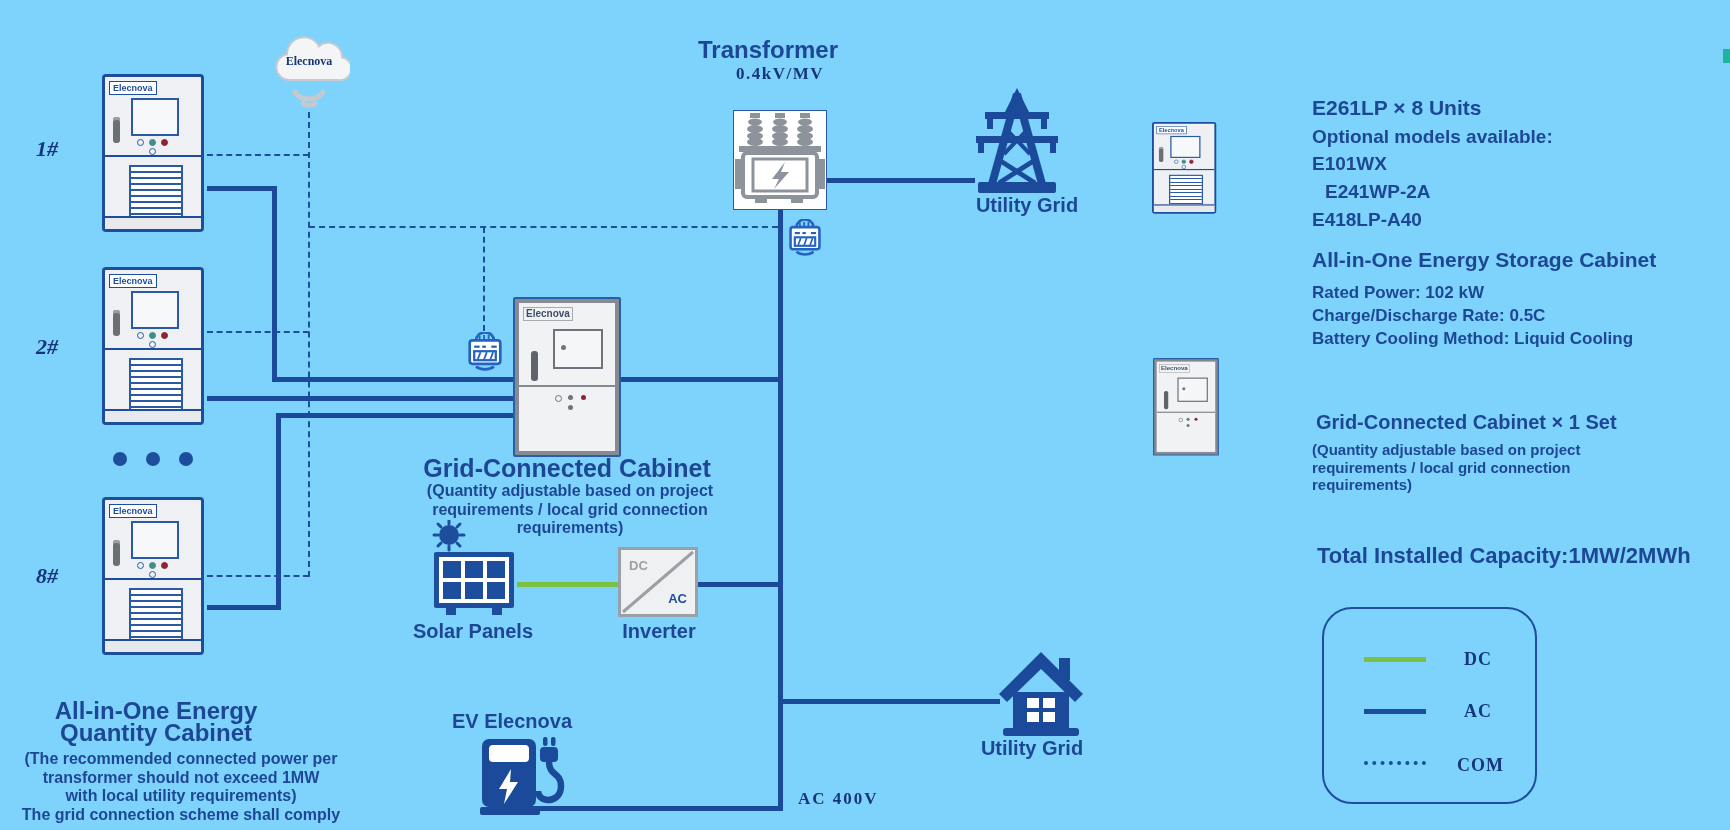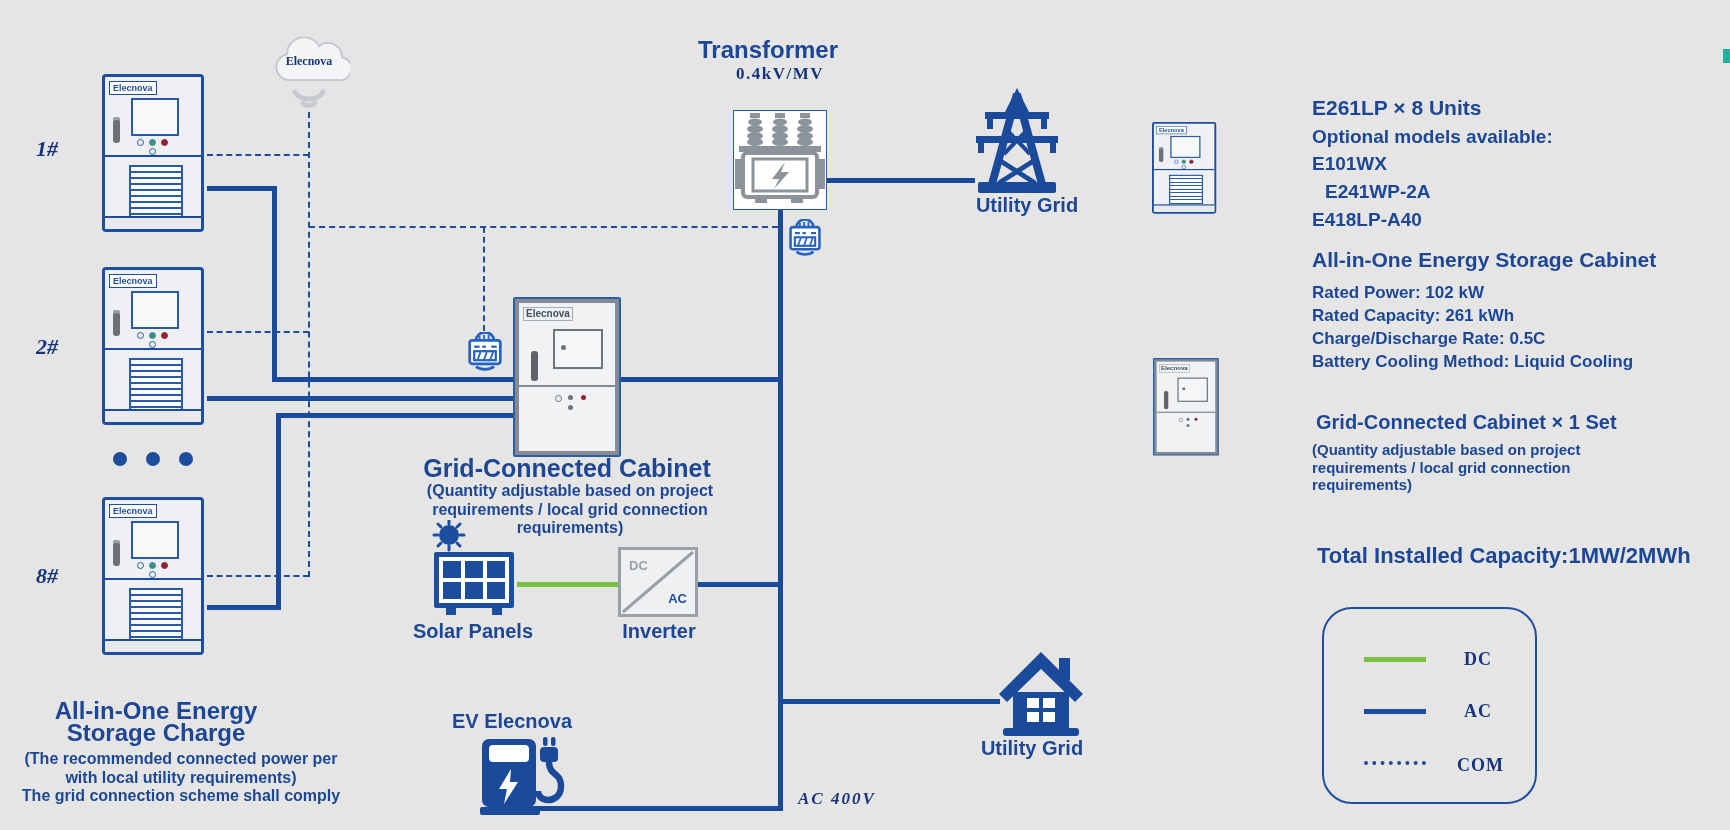--- a/index.html
+++ b/index.html
@@ -1,16 +1,16 @@
 <!DOCTYPE html>
 <html><head>
 <meta charset="utf-8">
 <style>
   html,body{margin:0;padding:0;background:#fff;}
-  #canvas{position:relative;width:1730px;height:830px;background:#e5e5e5;overflow:hidden;
+  #canvas{position:relative;width:1730px;height:830px;background:#7dd3fc;overflow:hidden;
           font-family:"Liberation Sans",sans-serif;color:#1d4795;}
   .abs{position:absolute;}
   
   .wire{position:absolute;z-index:1;}
   .ac-h{height:5px;background:#1b4a9b;}
   .ac-v{width:5px;background:#1b4a9b;}
   .dc-h{height:5px;background:#7ac143;}
   .com-h{height:0;border-top:2.5px dashed #1d4e9e;}
   .com-v{width:0;border-left:2.5px dashed #1d4e9e;}
   
@@ -148,24 +148,25 @@
         <i class="d3"></i>
         <i class="d4"></i>
       </div>
     <div class="cab-divider"></div>
     <div class="cab-grille"></div>
     <div class="cab-foot"></div>
   </div>
 
   <div class="abs t-sans t-center" style="left:31px;top:700px;width:250px;font-size:24px;line-height:22px;">
     <div>All-in-One Energy</div>
-    <div>Storage Charge</div>
+    <div>Quantity Cabinet</div>
   </div>
   <div class="abs t-sans t-center" style="left:6px;top:750px;width:350px;font-size:16px;line-height:18.5px;">
     <div>(The recommended connected power per</div>
+    <div>transformer should not exceed 1MW</div>
     <div>with local utility requirements)</div>
     <div>The grid connection scheme shall comply</div>
   </div>
 
   <div class="abs t-sans t-center" style="left:668px;top:36px;width:200px;font-size:24px;">Transformer</div>
   <div class="abs t-serif t-center" style="left:680px;top:64px;width:200px;font-size:17px;letter-spacing:1.5px;">0.4kV/MV</div>
   <div class="abs" style="left:733px;top:110px;width:94px;height:100px;border:1.5px solid #2a5aa8;box-sizing:border-box;z-index:2;background:#fff;">
     <svg width="90" height="96" viewBox="0 0 90 96" style="display:block;margin:0 auto;">
       <g fill="#8d939b">
         <rect x="15" y="2" width="10" height="5"></rect>
@@ -323,21 +324,21 @@
   <svg class="abs" style="left:480px;top:735px;z-index:2;" width="86" height="80" viewBox="0 0 86 80">
     <rect x="2" y="4" width="54" height="68" rx="7" fill="#1b4a9b"></rect>
     <rect x="9" y="10" width="40" height="17" rx="4" fill="#ffffff"></rect>
     <polygon points="31,34 19,54 27,54 24,69 38,47 30,47" fill="#ffffff"></polygon>
     <rect x="0" y="72" width="60" height="8" rx="2" fill="#1b4a9b"></rect>
     <rect x="60" y="12" width="18" height="15" rx="4" fill="#1b4a9b"></rect>
     <rect x="63" y="2" width="4.5" height="9" rx="2" fill="#1b4a9b"></rect>
     <rect x="71" y="2" width="4.5" height="9" rx="2" fill="#1b4a9b"></rect>
     <path d="M69 27 c0 14 12 10 12 24 c0 11 -8 14 -13 14 c-6 0 -10 -4 -10 -9" fill="none" stroke="#1b4a9b" stroke-width="6.5"></path>
   </svg>
-  <div class="abs t-serif" style="left:798px;top:789px;font-size:17px;letter-spacing:2px;font-style:italic;">AC 400V</div>
+  <div class="abs t-serif" style="left:798px;top:789px;font-size:17px;letter-spacing:2px;">AC 400V</div>
 
   <svg class="abs" style="left:995px;top:650px;z-index:2;" width="92" height="86" viewBox="0 0 92 86">
     <rect x="64" y="8" width="11" height="22" fill="#1b4a9b"></rect>
     <polygon points="46,2 4,44 12,52 46,19 80,52 88,44" fill="#1b4a9b"></polygon>
     <rect x="18" y="42" width="56" height="36" fill="#1b4a9b"></rect>
     <g fill="#ffffff">
       <rect x="32" y="48" width="12" height="10"></rect>
         <rect x="48" y="48" width="12" height="10"></rect>
       <rect x="32" y="62" width="12" height="10"></rect>
         <rect x="48" y="62" width="12" height="10"></rect>
@@ -384,21 +385,20 @@
 
   <div class="abs t-sans" style="left:1312px;top:96px;font-size:21px;">E261LP × 8 Units</div>
   <div class="abs t-sans" style="left:1312px;top:126px;font-size:19px;">Optional models available:</div>
   <div class="abs t-sans" style="left:1312px;top:153px;font-size:19px;">E101WX</div>
   <div class="abs t-sans" style="left:1312px;top:181px;font-size:19px;margin-left:13px;">E241WP-2A</div>
   <div class="abs t-sans" style="left:1312px;top:209px;font-size:19px;">E418LP-A40</div>
 
   <div class="abs t-sans" style="left:1312px;top:248px;font-size:21px;">All-in-One Energy Storage Cabinet</div>
   <div class="abs t-sans" style="left:1312px;top:281px;font-size:17px;line-height:23px;">
     <div>Rated Power: 102 kW</div>
-    <div>Rated Capacity: 261 kWh</div>
     <div>Charge/Discharge Rate: 0.5C</div>
     <div>Battery Cooling Method: Liquid Cooling</div>
   </div>
 
   <div class="abs t-sans" style="left:1316px;top:411px;font-size:20px;">Grid-Connected Cabinet × 1 Set</div>
   <div class="abs t-sans" style="left:1312px;top:441px;font-size:15px;line-height:17.5px;">
     <div>(Quantity adjustable based on project</div>
     <div>requirements / local grid connection</div>
     <div>requirements)</div>
   </div>

